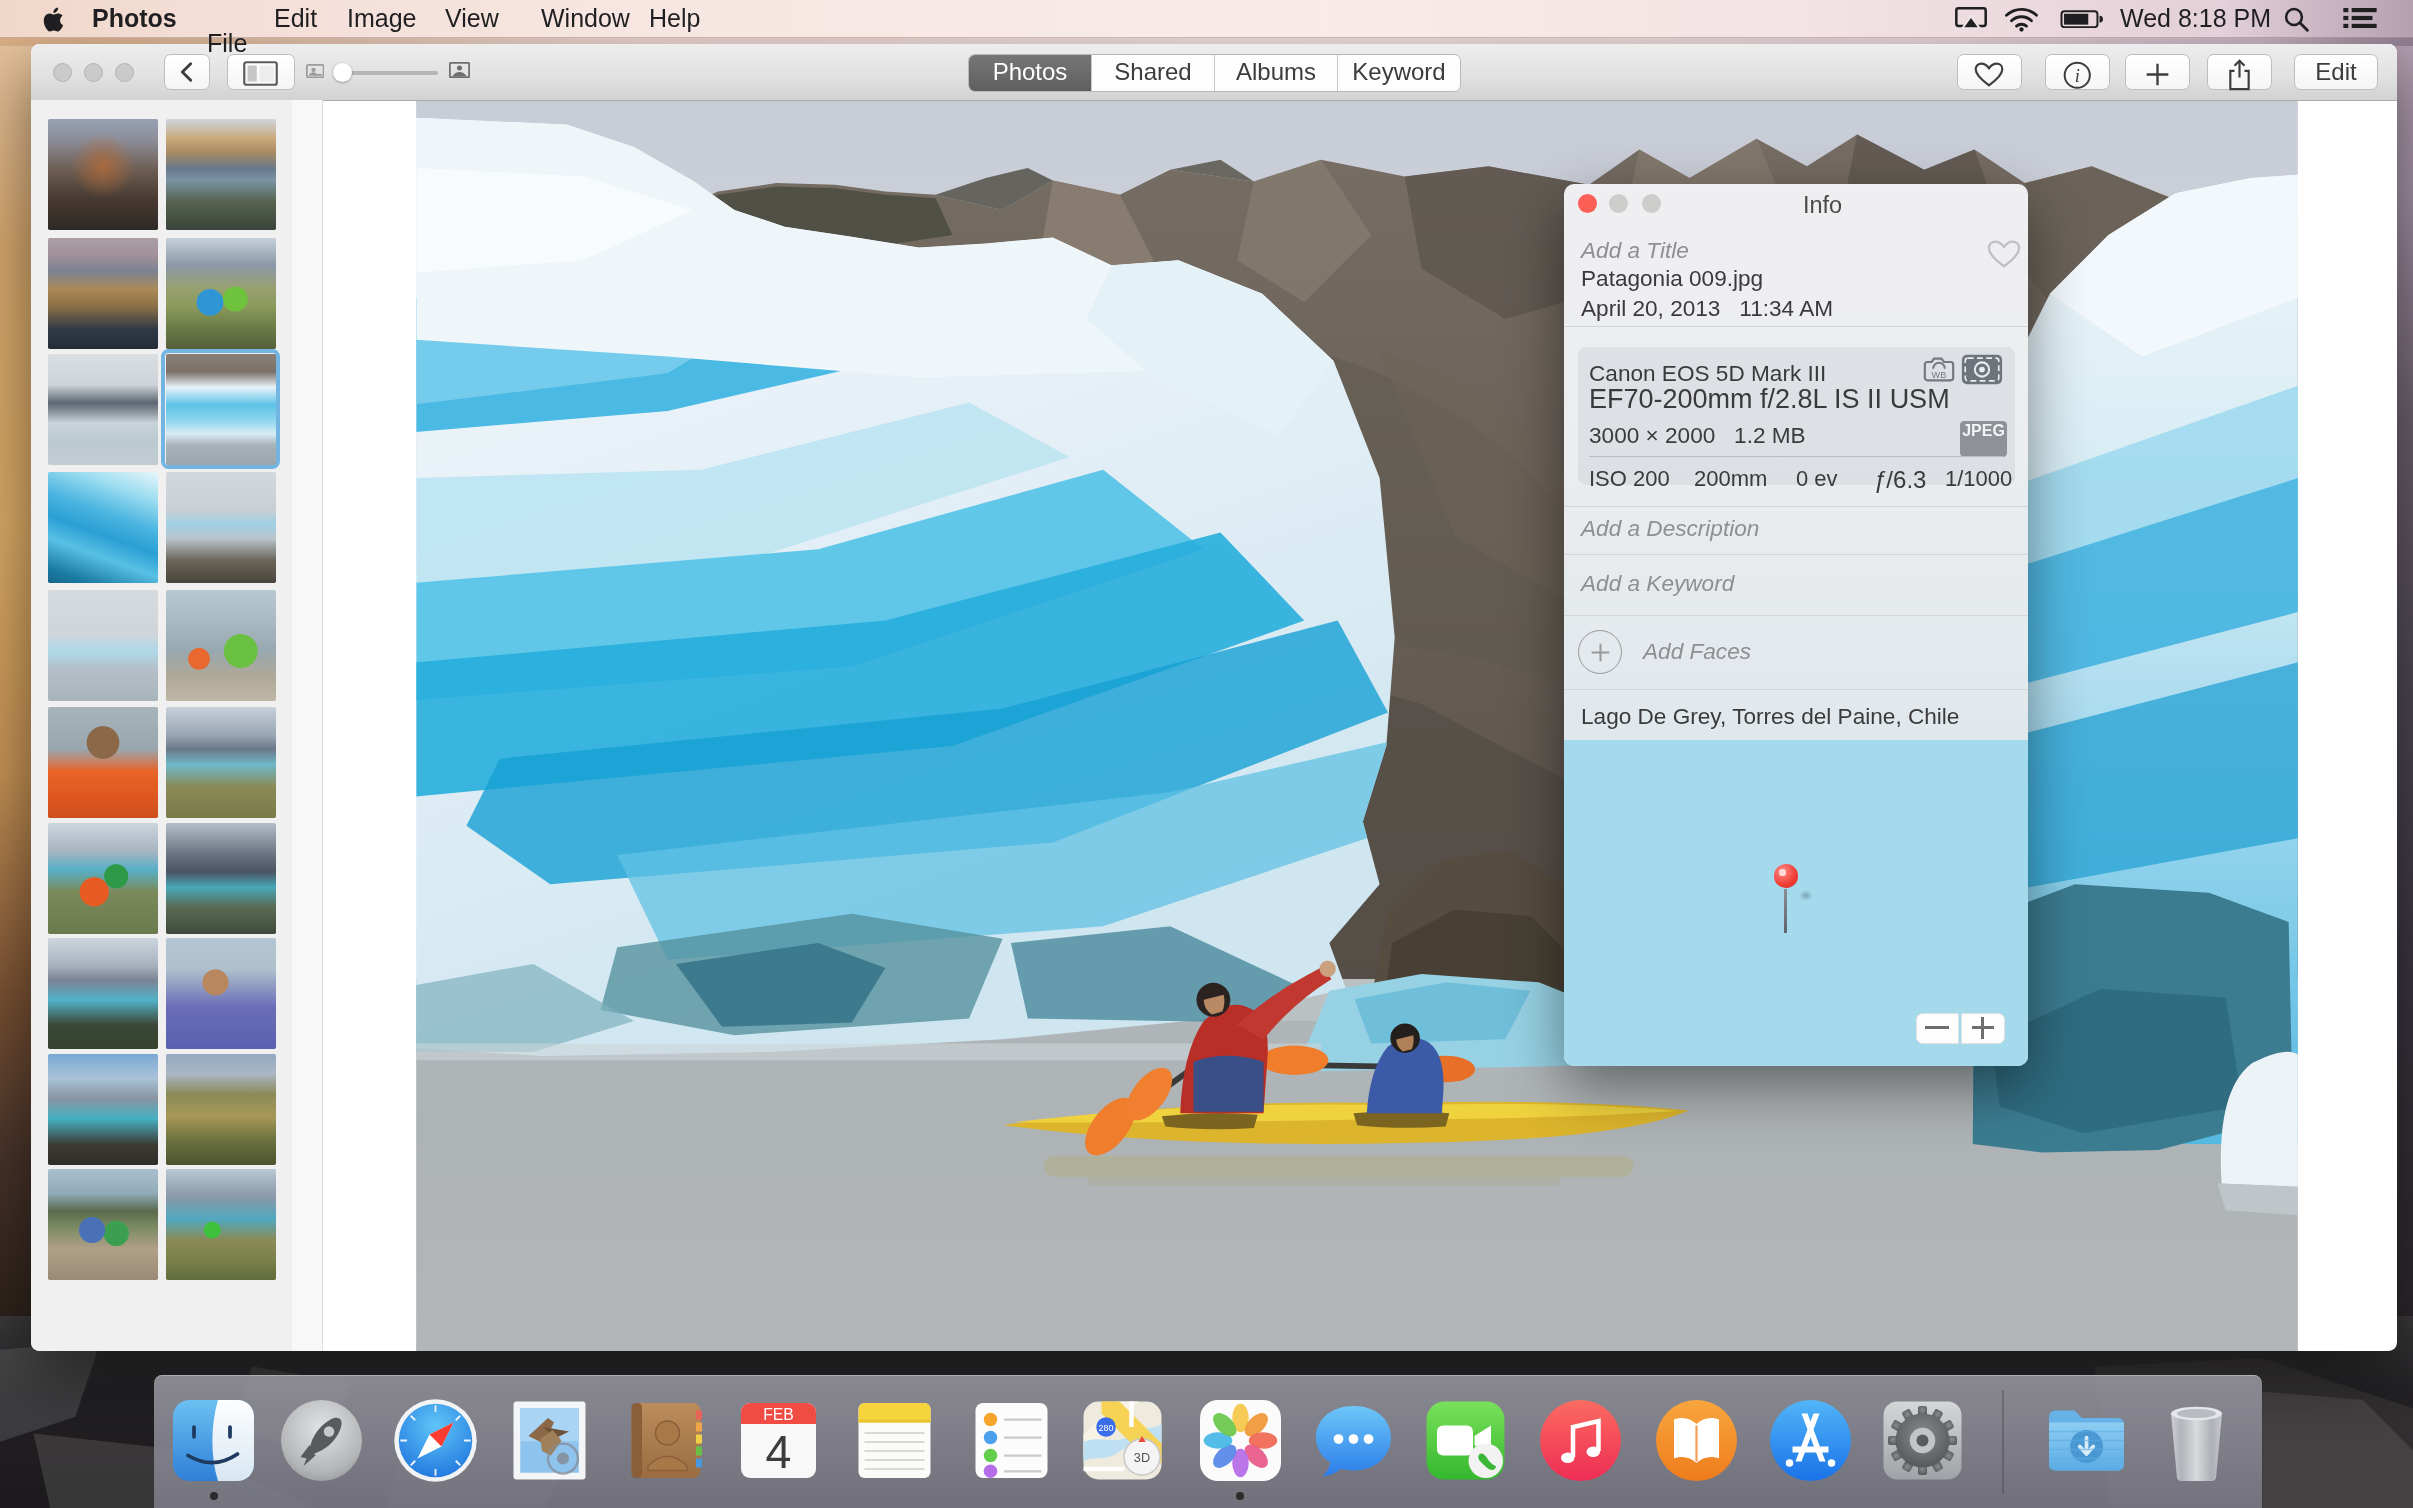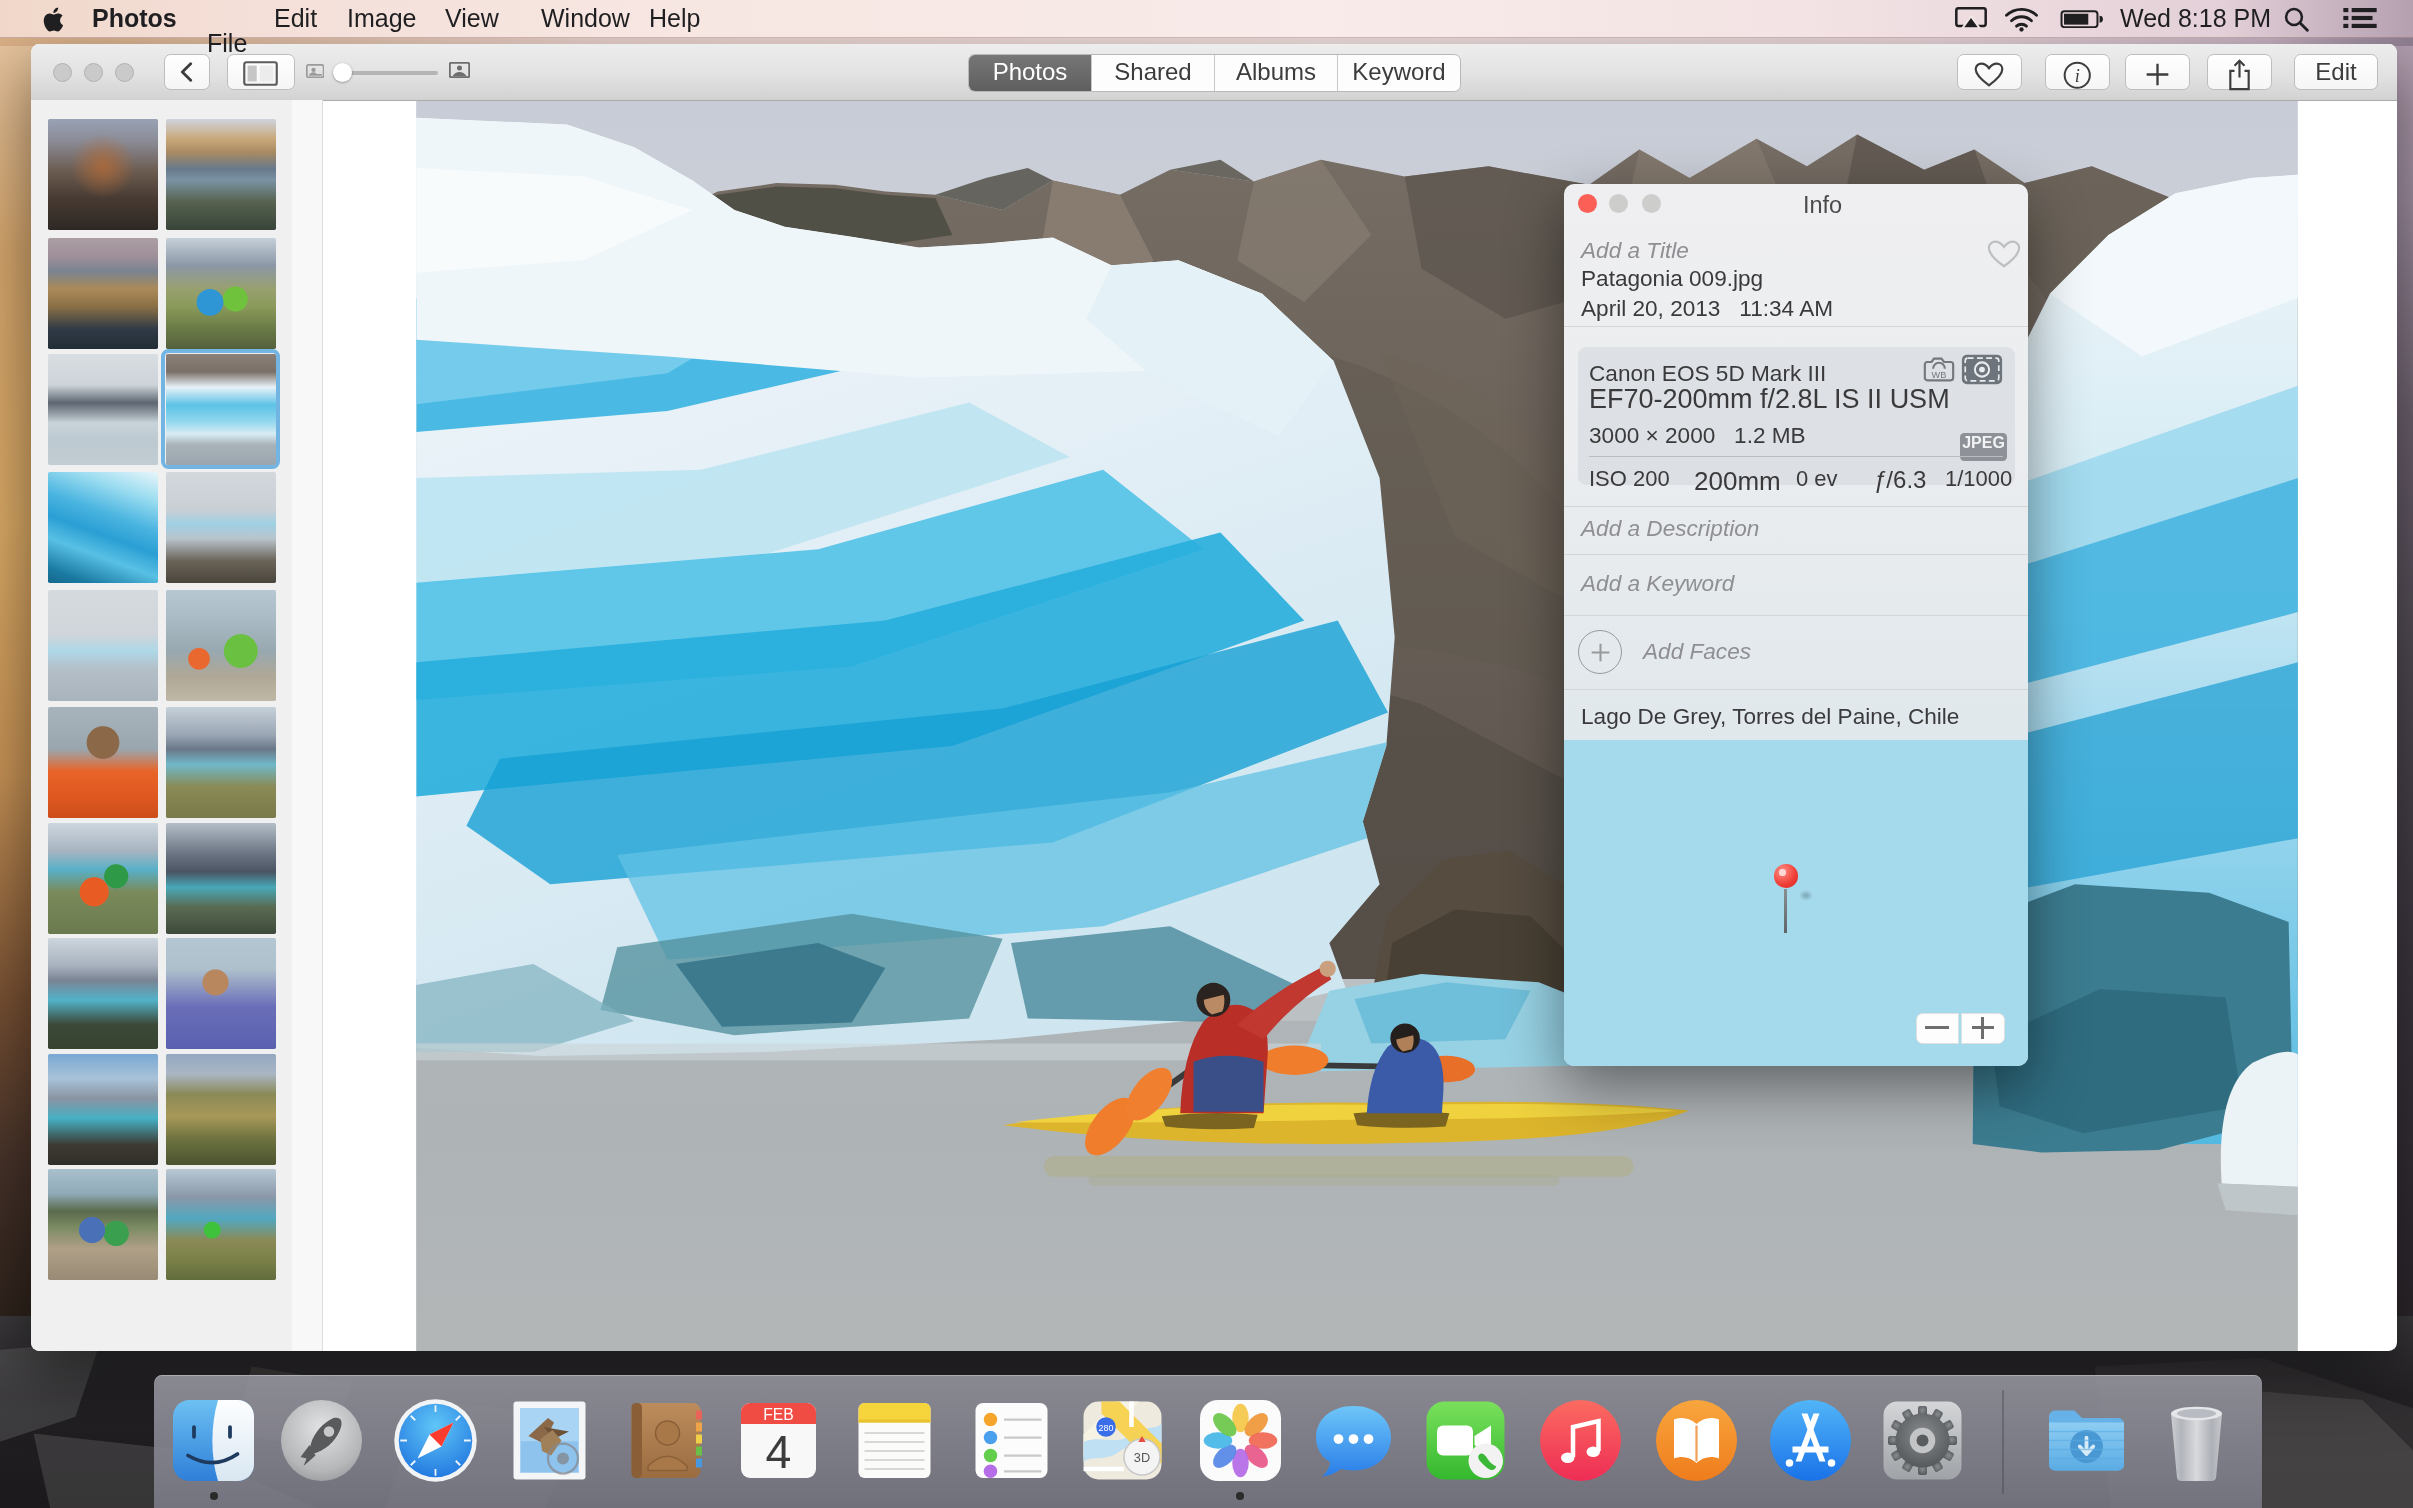--- a/index.html
+++ b/index.html
@@ -331,35 +331,35 @@
     <path d="M18 28 C 4 18 2 12 2 8.5 C2 4.4 5.4 2 8.8 2 C12 2 15 3.5 18 7.5 C21 3.5 24 2 27.2 2 C30.6 2 34 4.4 34 8.5 C34 12 32 18 18 28 Z" fill="none" stroke="#bdbfc1" stroke-width="2.4"></path>
   </svg>
   <div class="abs" style="left:17px;top:82px;">Patagonia 009.jpg</div>
   <div class="abs" style="left:17px;top:112px;">April 20, 2013&nbsp;&nbsp;&nbsp;11:34 AM</div>
   <div class="hr" style="top:142px;"></div>
 
   <div class="abs" style="left:14.2px;top:163px;width:437px;height:138px;border-radius:8.4px;background:rgba(203,209,214,0.45);"></div>
   <div class="abs" style="left:25px;top:177px;font-size:22.6px;">Canon EOS 5D Mark III</div>
   <div class="abs" style="left:25px;top:200px;font-size:27px;">EF70-200mm f/2.8L IS II USM</div>
   <div class="abs" style="left:25px;top:239px;font-size:22.6px;">3000 × 2000&nbsp;&nbsp;&nbsp;1.2 MB</div>
-  <div class="abs" style="left:396px;top:237px;width:47px;height:28px;border-radius:4.2px;background:#8e9298;color:#f2f3f4;font-size:16px;font-weight:bold;text-align:center;line-height:20px;margin-top:12px;">JPEG</div>
+  <div class="abs" style="left:396px;top:237px;width:47px;height:36px;border-radius:4.2px;background:#8e9298;color:#f2f3f4;font-size:16px;font-weight:bold;text-align:center;line-height:20px;">JPEG</div>
   <svg class="abs" style="left:359px;top:173px;font-size:27px" width="32" height="25" viewBox="0 0 38 30">
     <path d="M10 6 L13 2 H22 L25 6 H33 A3 3 0 0 1 36 9 V25 A3 3 0 0 1 33 28 H5 A3 3 0 0 1 2 25 V9 A3 3 0 0 1 5 6 Z" fill="none" stroke="#74797f" stroke-width="2.6"></path>
     <path d="M12 14 A7 7 0 0 1 26 14" fill="none" stroke="#74797f" stroke-width="2.4"></path>
     <text x="19" y="25" text-anchor="middle" font-size="11" fill="#74797f" font-family="Liberation Sans,sans-serif">WB</text>
   </svg>
   <svg class="abs" style="left:397px;top:170px" width="42" height="31" viewBox="0 0 50 37">
     <rect x="1" y="1" width="48" height="35" rx="6" fill="#6e747b"></rect>
     <rect x="5" y="5" width="40" height="27" rx="3" fill="none" stroke="#e8ecef" stroke-width="2" stroke-dasharray="7 4"></rect>
     <circle cx="25" cy="18.5" r="8.5" fill="none" stroke="#e8ecef" stroke-width="2.4"></circle>
     <circle cx="25" cy="18.5" r="3.4" fill="#e8ecef"></circle>
   </svg>
   <div class="abs" style="left:25px;top:272px;width:414px;height:0.8px;background:#b9bdc1;"></div>
   <div class="abs" style="left:25px;top:282px;font-size:22px;">ISO 200</div>
-  <div class="abs" style="left:130px;top:282px;font-size:26px;">200mm</div>
+  <div class="abs" style="left:130px;top:282px;font-size:22px;">200mm</div>
   <div class="abs" style="left:232px;top:282px;font-size:22px;">0 ev</div>
   <div class="abs" style="left:309px;top:282px;font-size:24px;"><i>ƒ</i>/6.3</div>
   <div class="abs" style="left:381px;top:282px;font-size:22px;width:59px;text-align:right;">1/1000</div>
   <div class="hr" style="top:322px;"></div>
   <div class="abs ph" style="left:17px;top:332px;">Add a Description</div>
   <div class="hr" style="top:370px;"></div>
   <div class="abs ph" style="left:17px;top:387px;">Add a Keyword</div>
   <div class="hr" style="top:431px;"></div>
   <div class="abs" style="left:14.2px;top:446px;width:44px;height:44px;border-radius:50%;border:1.7px solid #97999b;box-sizing:border-box;"></div>
   <svg class="abs" style="left:26px;top:458px;" width="21" height="21" viewBox="0 0 25 25">

